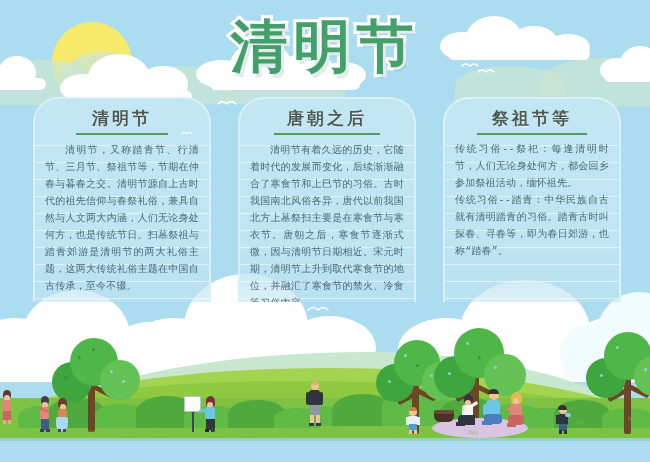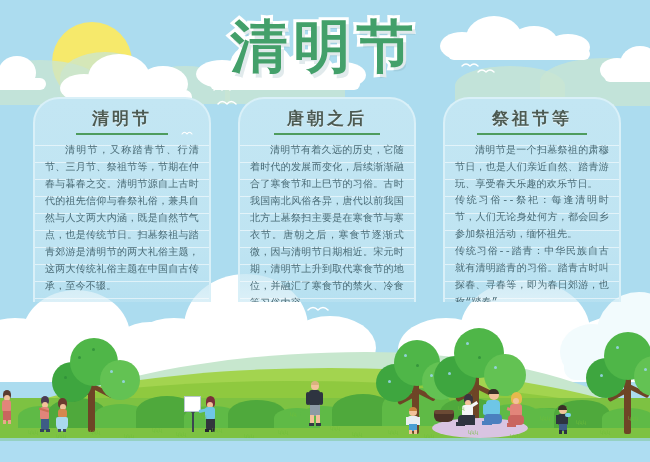--- a/index.html
+++ b/index.html
@@ -213,39 +213,38 @@
   <div class="card" style="left:33px;width:178px;">
     <div class="lines"></div>
     <div class="card-title">清明节</div>
     <div class="card-rule" style="width:92px;"></div>
     <div class="birdmark">
       <svg width="12" height="7" viewBox="0 0 12 7">
           <path d="M1 5 q2.5 -3.5 5 0 M6 5 q2.5 -3.5 5 0" stroke="#FFFFFF" stroke-width="1.1" fill="none" stroke-linecap="round"></path>
         </svg>
     </div>
     <div class="card-body">
-      <p>清明节，又称踏青节、行清节、三月节、祭祖节等，节期在仲春与暮春之交。清明节源自上古时代的祖先信仰与春祭礼俗，兼具自然与人文两大内涵，既是自然节气点，也是传统节日。扫墓祭祖与踏青郊游是清明节的两大礼俗主题，这两大传统礼俗主题在中国自古传承，至今不辍。</p>
+      <p>清明节，又称踏青节、行清节、三月节、祭祖节等，节期在仲春与暮春之交。清明节源自上古时代的祖先信仰与春祭礼俗，兼具自然与人文两大内涵，人们无论身处何方，也是传统节日。扫墓祭祖与踏青郊游是清明节的两大礼俗主题，这两大传统礼俗主题在中国自古传承，至今不辍。</p>
     </div>
   </div>
 
   <div class="card" style="left:238px;width:178px;">
     <div class="lines"></div>
     <div class="card-title">唐朝之后</div>
     <div class="card-rule" style="width:106px;"></div>
     <div class="card-body">
       <p>清明节有着久远的历史，它随着时代的发展而变化，后续渐渐融合了寒食节和上巳节的习俗。古时我国南北风俗各异，唐代以前我国北方上墓祭扫主要是在寒食节与寒衣节。唐朝之后，寒食节逐渐式微，因与清明节日期相近。宋元时期，清明节上升到取代寒食节的地位，并融汇了寒食节的禁火、冷食等习俗内容。</p>
     </div>
   </div>
 
   <div class="card" style="left:443px;width:178px;">
     <div class="lines"></div>
     <div class="card-title">祭祖节等</div>
     <div class="card-rule" style="width:110px;"></div>
     <div class="card-body">
-      <p>清明节是一个扫墓祭祖的肃穆节日，也是人们亲近自然、踏青游玩、享受春天乐趣的欢乐节日。</p>
       <p class="noindent">传统习俗--祭祀：每逢清明时节，人们无论身处何方，都会回乡参加祭祖活动，缅怀祖先。</p>
       <p class="noindent">传统习俗--踏青：中华民族自古就有清明踏青的习俗。踏青古时叫探春、寻春等，即为春日郊游，也称“踏春”。</p>
     </div>
   </div>
 
   <div class="hillA"></div>
   <div class="hill1"></div>
   <div class="hill2"></div>
   <div class="hill3"></div>
 

